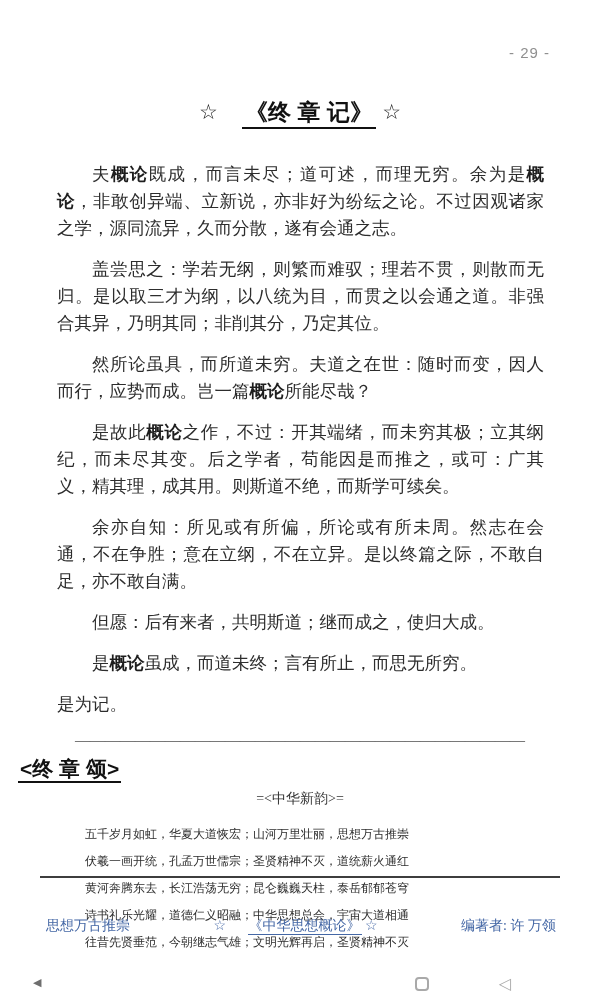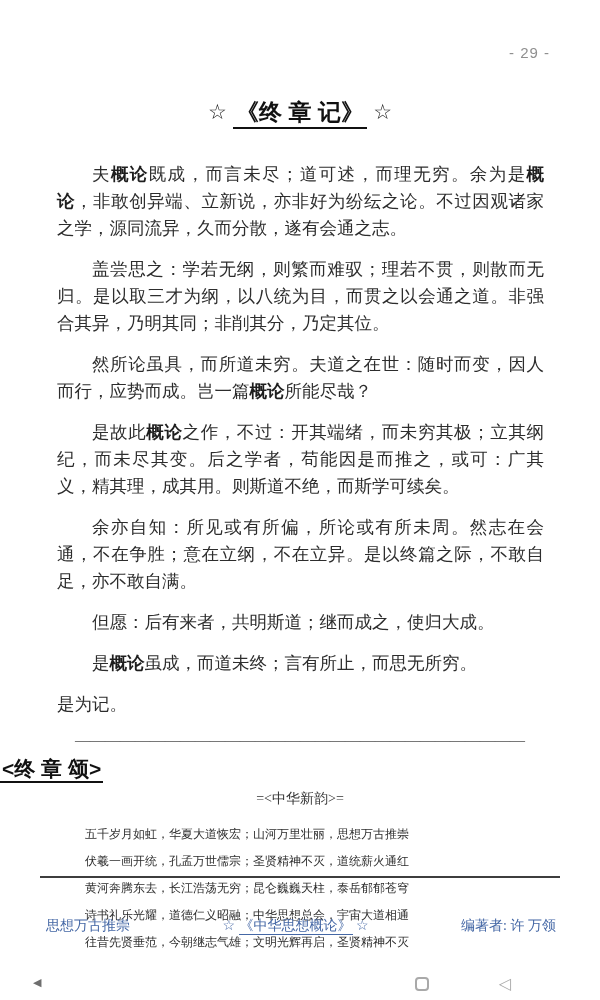--- a/index.html
+++ b/index.html
@@ -14,21 +14,21 @@
     font-family:"Liberation Sans",sans-serif;
     font-size:15px;color:#8f8f8f;letter-spacing:1px;
   }
 
   .chapter-title{
     padding-top:97px;text-align:center;
     font-family:"Liberation Sans",sans-serif;
     font-size:23px;font-weight:bold;color:#111;
   }
   .chapter-title .star{font-weight:normal;font-size:21px;position:relative;top:-1px;color:#222;}
-  .title-underline{border-bottom:2px solid #111;padding:0 3px 2px 3px;}
+  .title-underline{border-bottom:2px solid #111;padding:0 3px 2px 3px;margin-left:18px;}
 
   .body-text{
     margin:33px 42px 0 43px;
     font-size:17.5px;line-height:27px;color:#2d2d2d;
     text-align:justify;
   }
   .body-text p{margin:14px;}
   .body-text p.indent{text-indent:2em;}
   .body-text b{font-weight:bold;color:#1e1e1e;}
 

